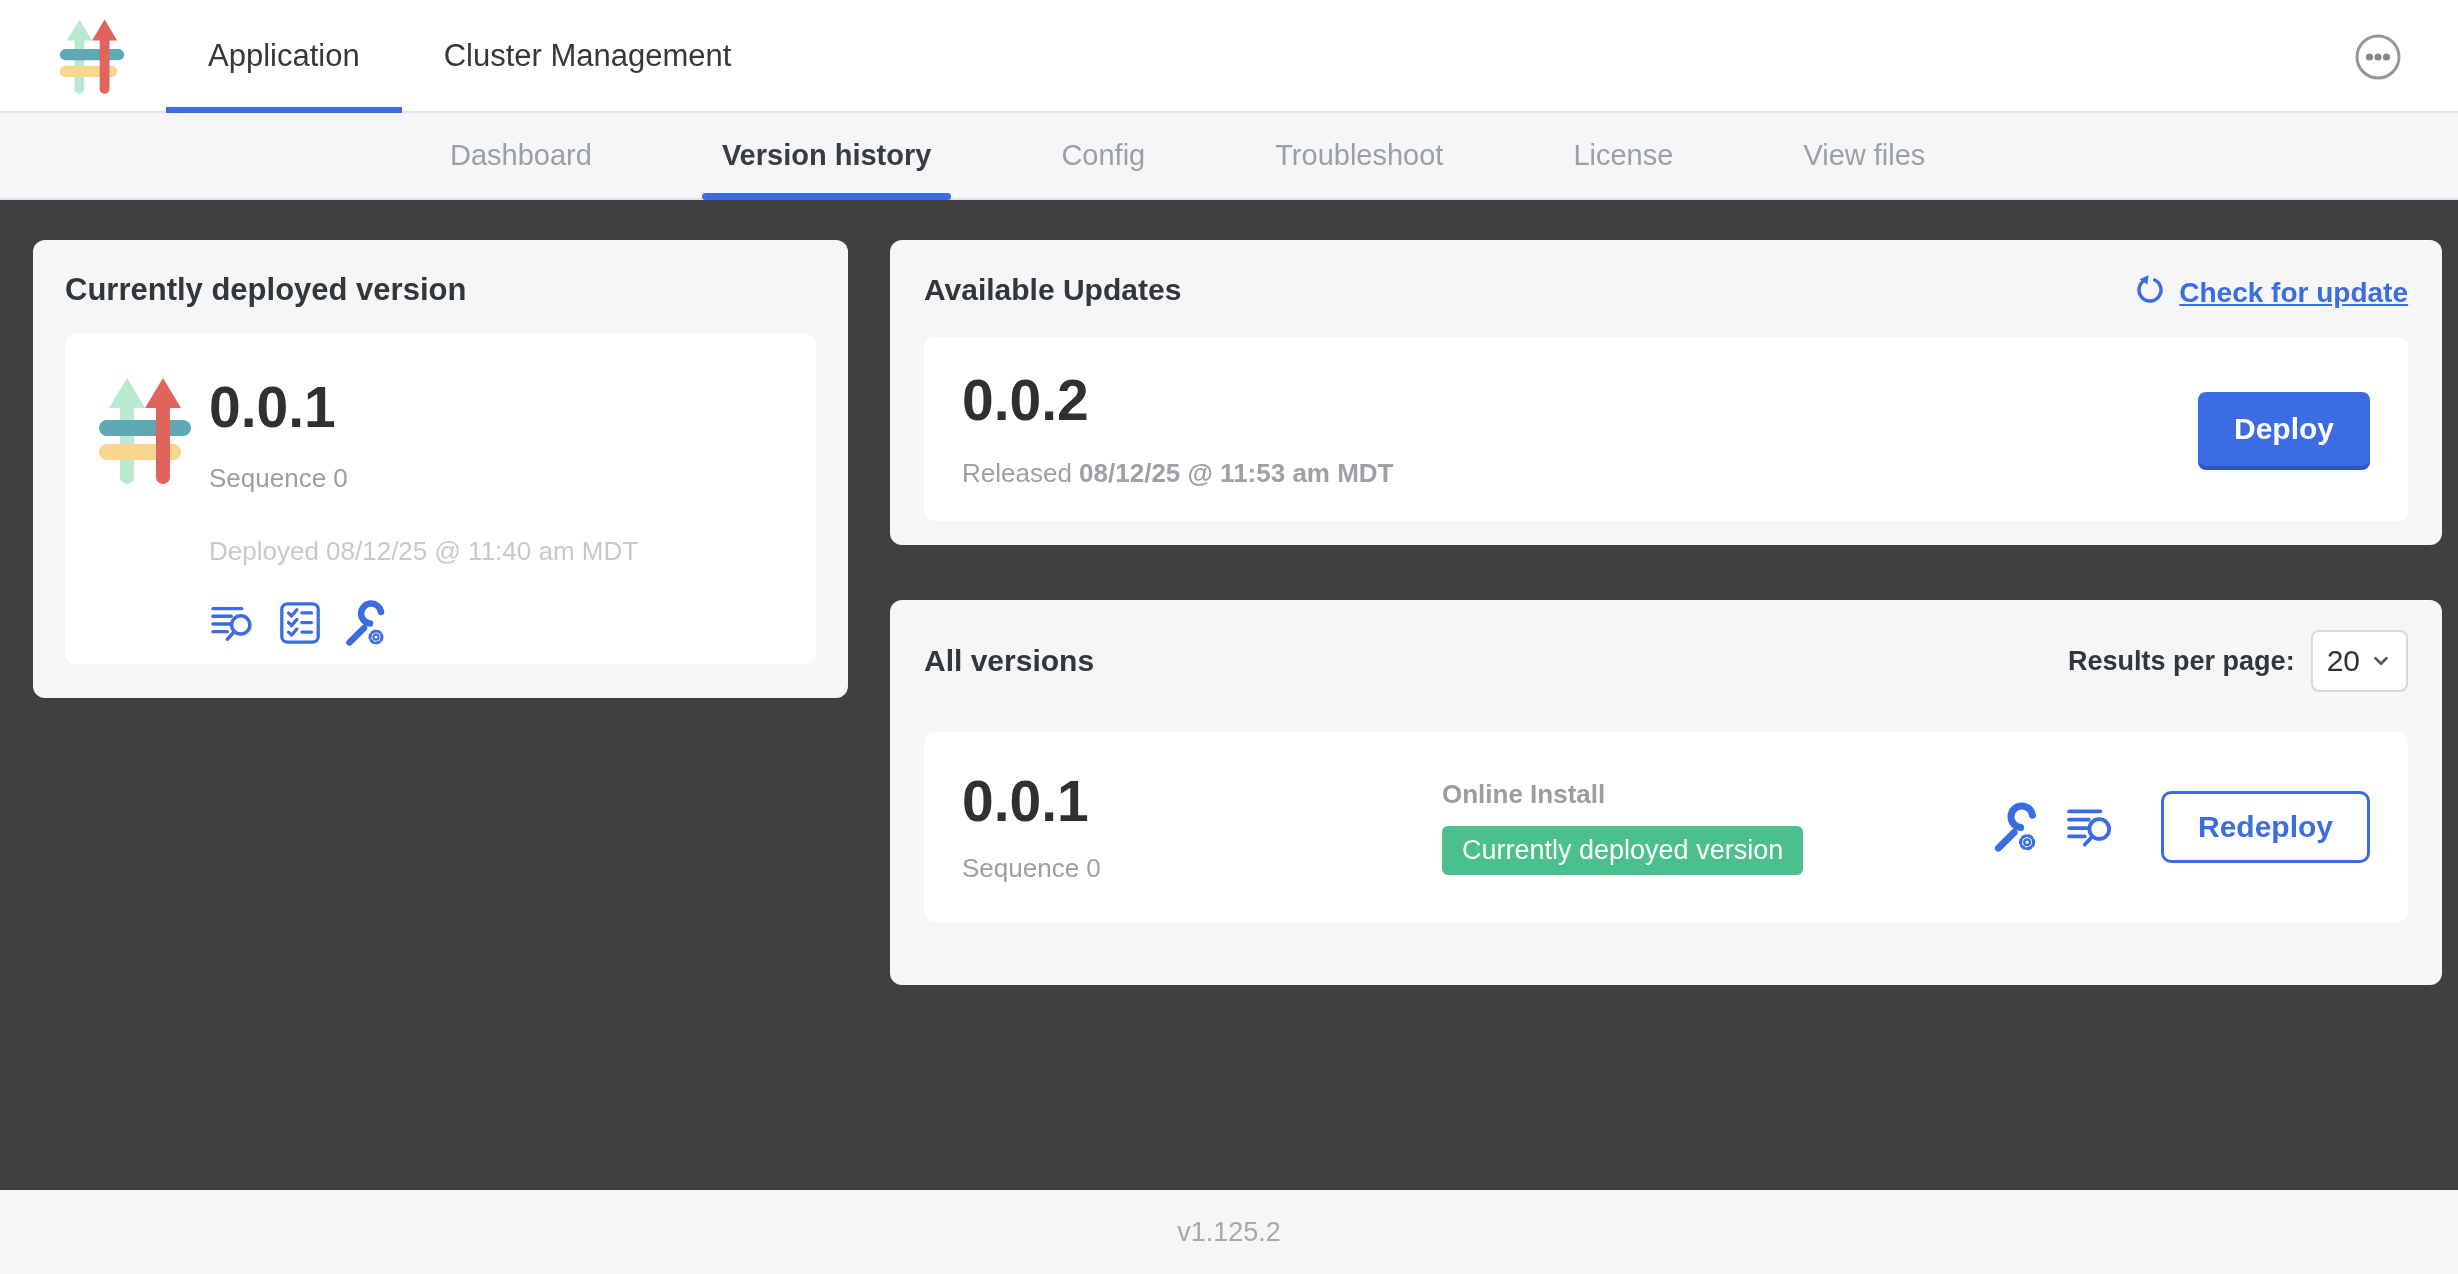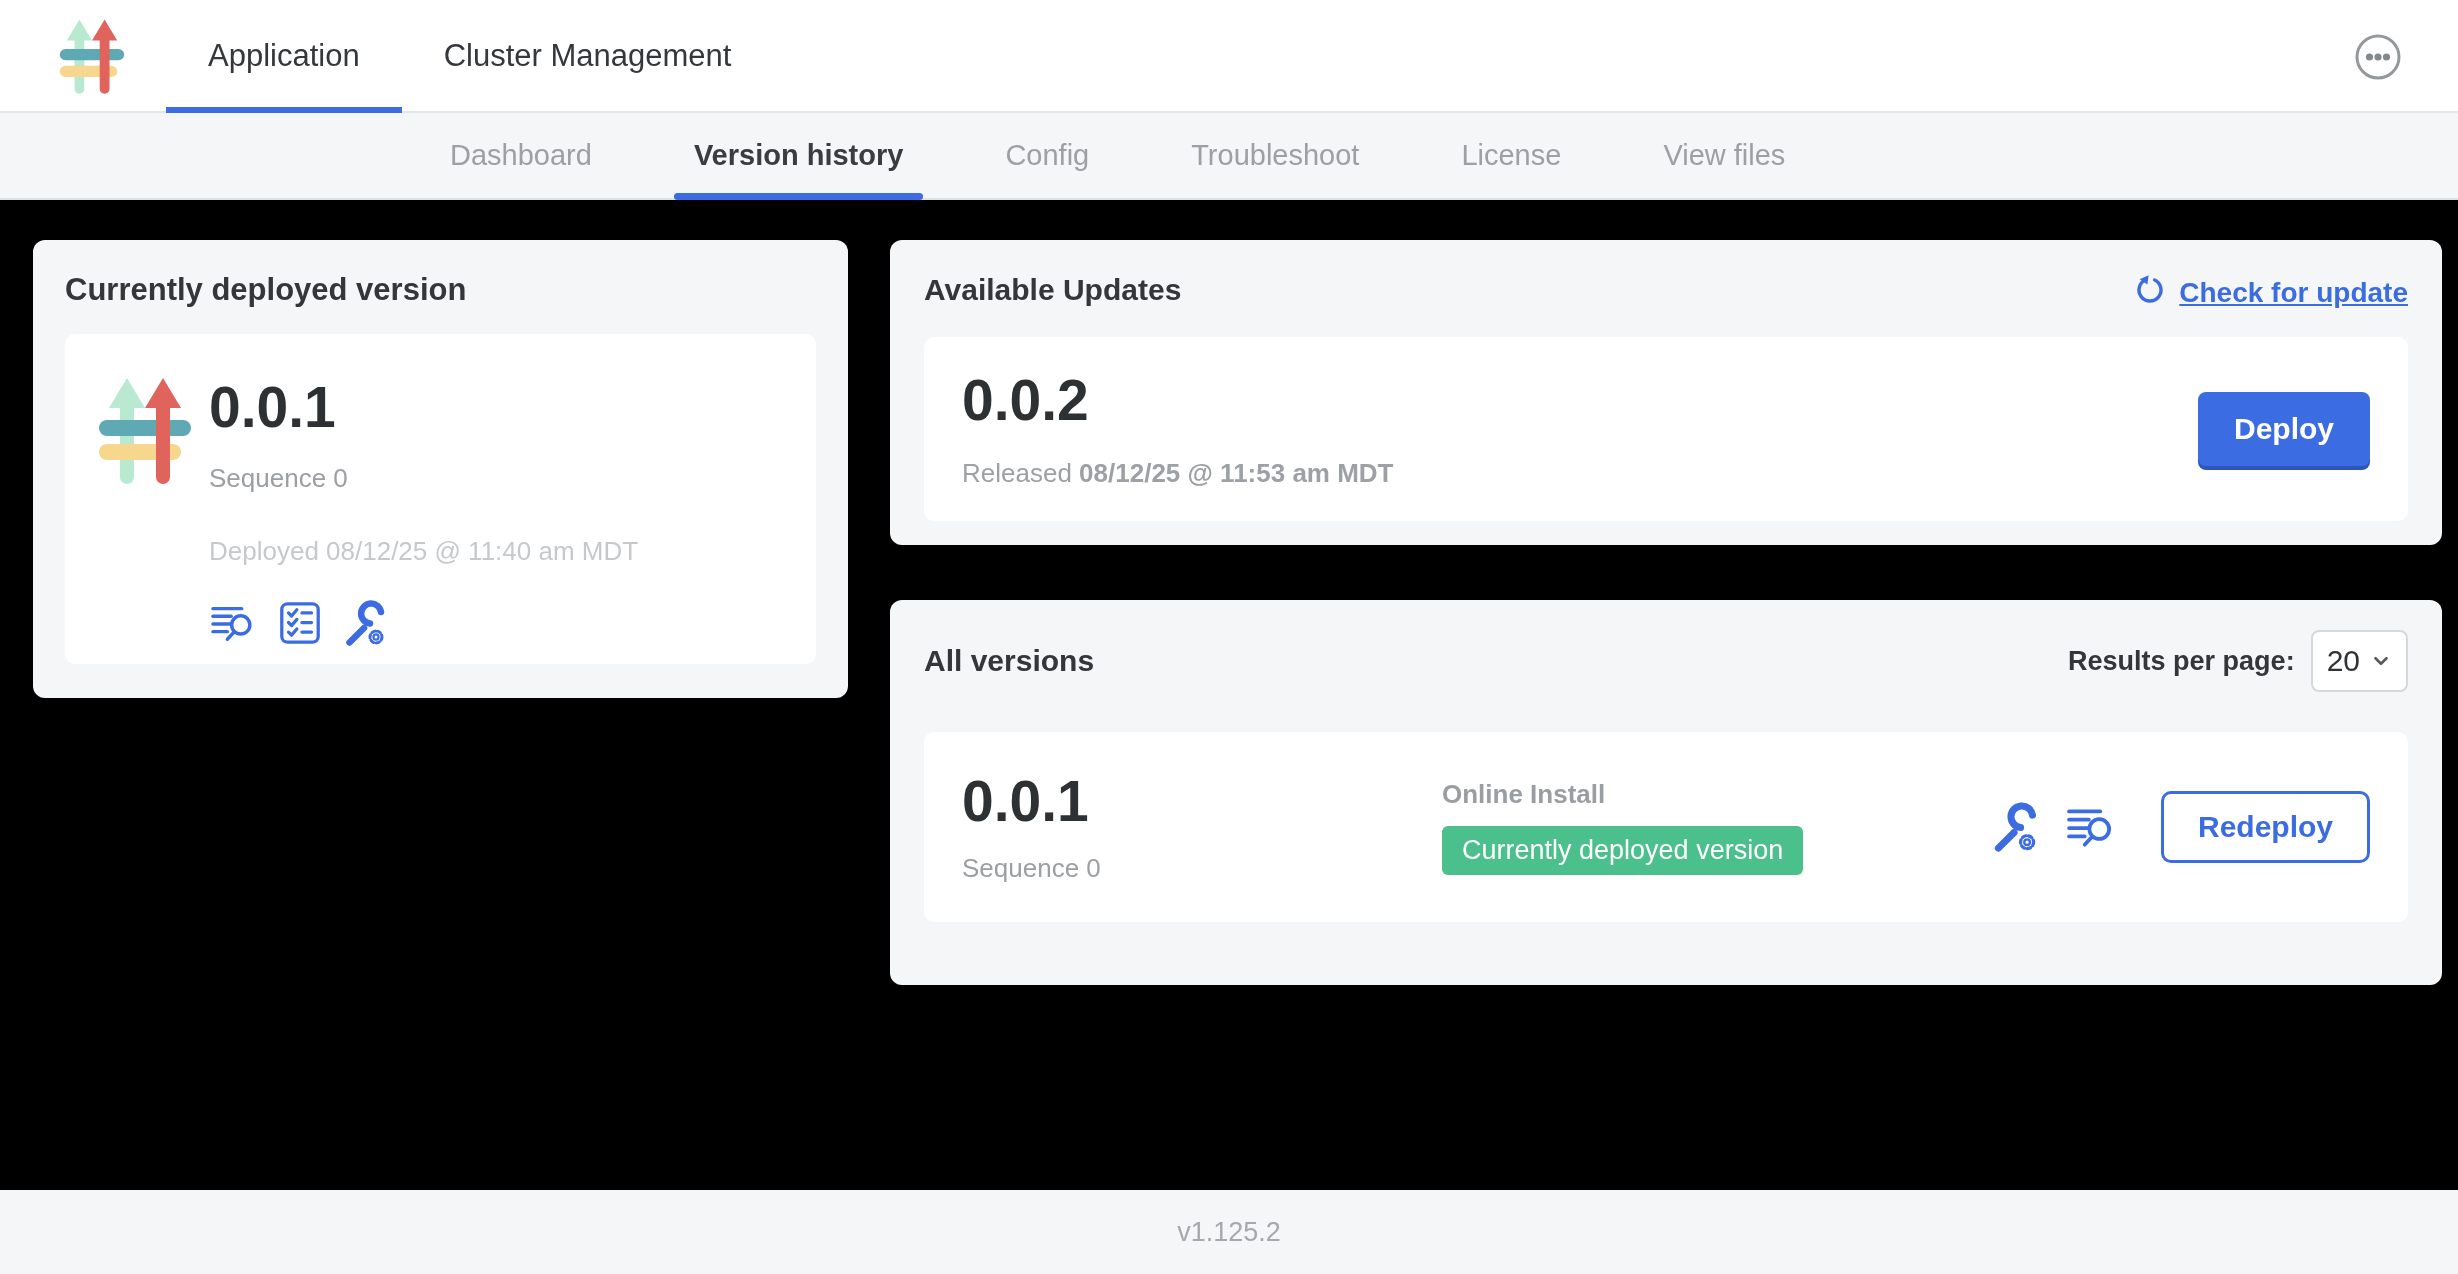--- a/index.html
+++ b/index.html
@@ -1,33 +1,33 @@
 <!DOCTYPE html>
 <html><head>
 <meta charset="utf-8">
 <style>
   * { margin:0; padding:0; box-sizing:border-box; }
   html,body { background:#ffffff; }
   body { font-family:"Liberation Sans","DejaVu Sans",sans-serif; }
-  #screen { position:relative; width:2458px; height:1274px; background:#000000; overflow:hidden; }
+  #screen { position:relative; width:2458px; height:1274px; background:#404040; overflow:hidden; }
 
   
   .topnav { position:absolute; top:0; left:0; width:100%; height:113px; background:#ffffff;
             border-bottom:2px solid #e3e6e9; display:flex; align-items:stretch; }
   .topnav .logo-wrap { width:72px; margin:14px 38px 14px 56px; display:flex; align-items:center; }
   .topnav-tab { position:relative; display:flex; align-items:center; padding:0 42px; font-size:31px;
                 color:#34373b; cursor:pointer; }
   .topnav-tab .underline { display:none; }
   .topnav-tab.active .underline { display:block; position:absolute; left:0; right:0; bottom:-2px;
                 height:6px; background:#3b6ce1; }
   .menu-btn { position:absolute; right:56px; top:33px; width:48px; height:48px; cursor:pointer; }
 
   
   .subnav { position:absolute; top:113px; left:0; width:100%; height:87px; background:#f4f6f8;
-            border-bottom:2px solid #dfe2e5; display:flex; align-items:stretch; padding-left:430px; gap:62px; }
+            border-bottom:2px solid #dfe2e5; display:flex; align-items:stretch; padding-left:430px; gap:90px; }
   .subnav-tab { position:relative; display:flex; align-items:center; padding:0 20px; font-size:29px;
                 color:#9ca0a5; cursor:pointer; white-space:nowrap; }
   .subnav-tab.active { color:#393c40; font-weight:600; }
   .subnav-tab .underline { display:none; }
   .subnav-tab.active .underline { display:block; position:absolute; left:0; right:0; bottom:-2px;
                 height:7px; border-radius:4px; background:#3b6ce1; }
 
   
   .section { position:absolute; background:#f4f6f8; border-radius:12px; }
   .white-card { background:#ffffff; border-radius:10px; }

